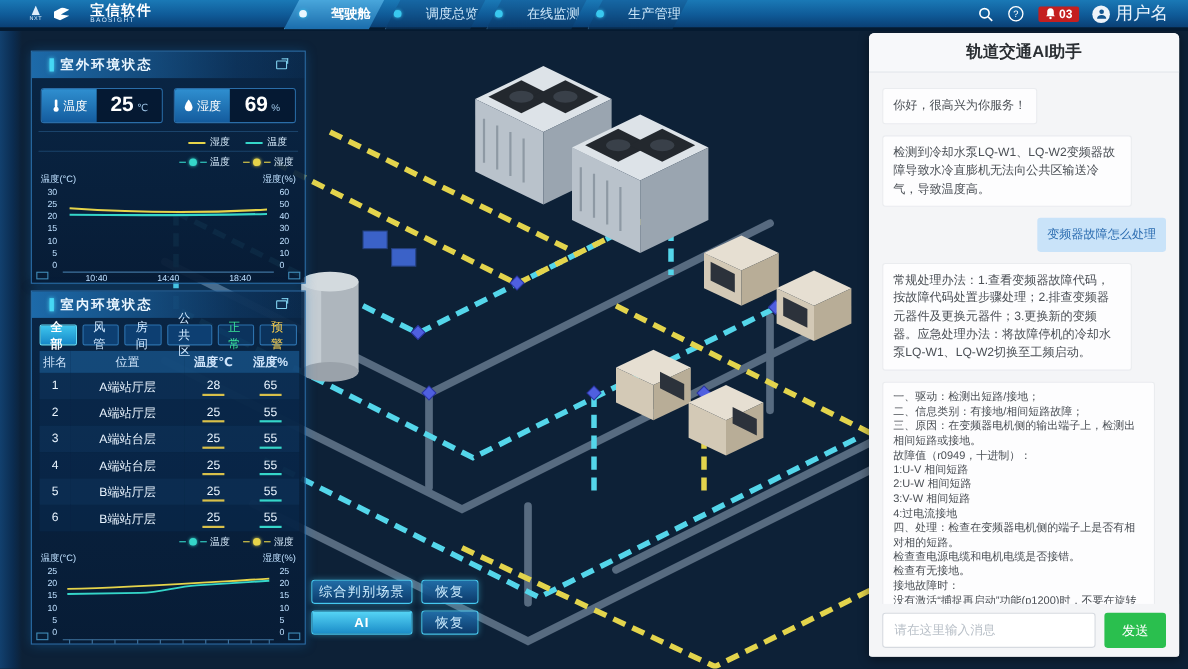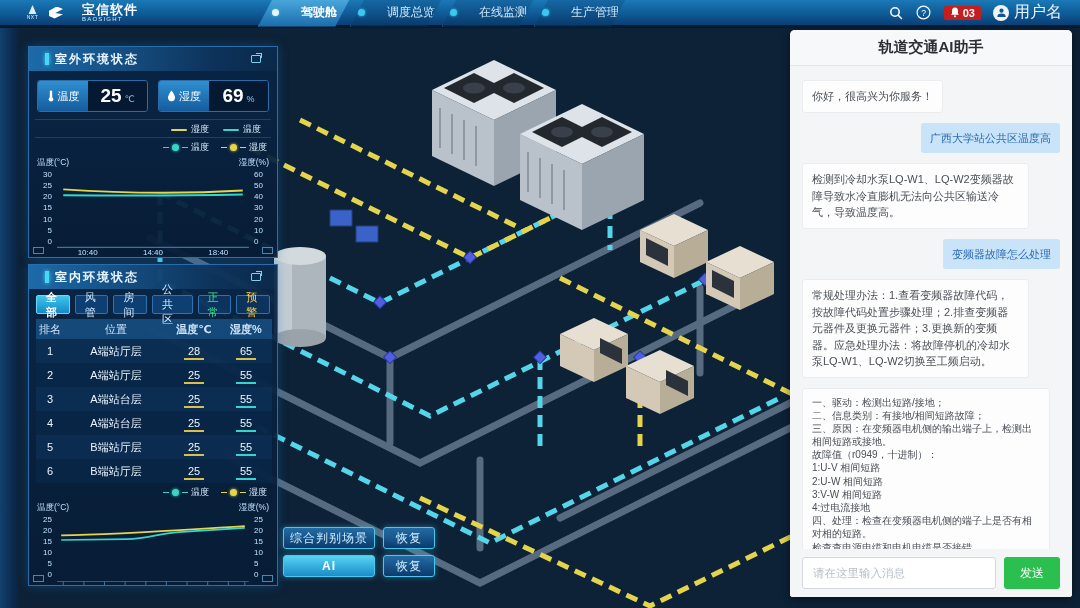--- a/index.html
+++ b/index.html
@@ -521,21 +521,20 @@
 
   <div class="act-btn" style="left:283px;top:527px;width:92px;height:22px">综合判别场景</div>
   <div class="act-btn" style="left:383px;top:527px;width:52px;height:22px">恢复</div>
   <div class="act-btn ai" style="left:283px;top:555px;width:92px;height:22px">AI</div>
   <div class="act-btn" style="left:383px;top:555px;width:52px;height:22px">恢复</div>
 
   <aside class="ai-panel">
     <div class="ai-title">轨道交通AI助手</div>
     <div class="chat">
       <div class="msg bot">你好，很高兴为你服务！</div>
-      <div class="msg user">广西大学站公共区温度高</div>
       <div class="msg bot">检测到冷却水泵LQ-W1、LQ-W2变频器故障导致水冷直膨机无法向公共区输送冷气，导致温度高。</div>
       <div class="msg user">变频器故障怎么处理</div>
       <div class="msg bot">常规处理办法：1.查看变频器故障代码，按故障代码处置步骤处理；2.排查变频器元器件及更换元器件；3.更换新的变频器。应急处理办法：将故障停机的冷却水泵LQ-W1、LQ-W2切换至工频启动。</div>
       <div class="msg bot long">一、驱动：检测出短路/接地；
 二、信息类别：有接地/相间短路故障；
 三、原因：在变频器电机侧的输出端子上，检测出相间短路或接地。
 故障值（r0949，十进制）：
 1:U-V 相间短路
 2:U-W 相间短路
 3:V-W 相间短路

